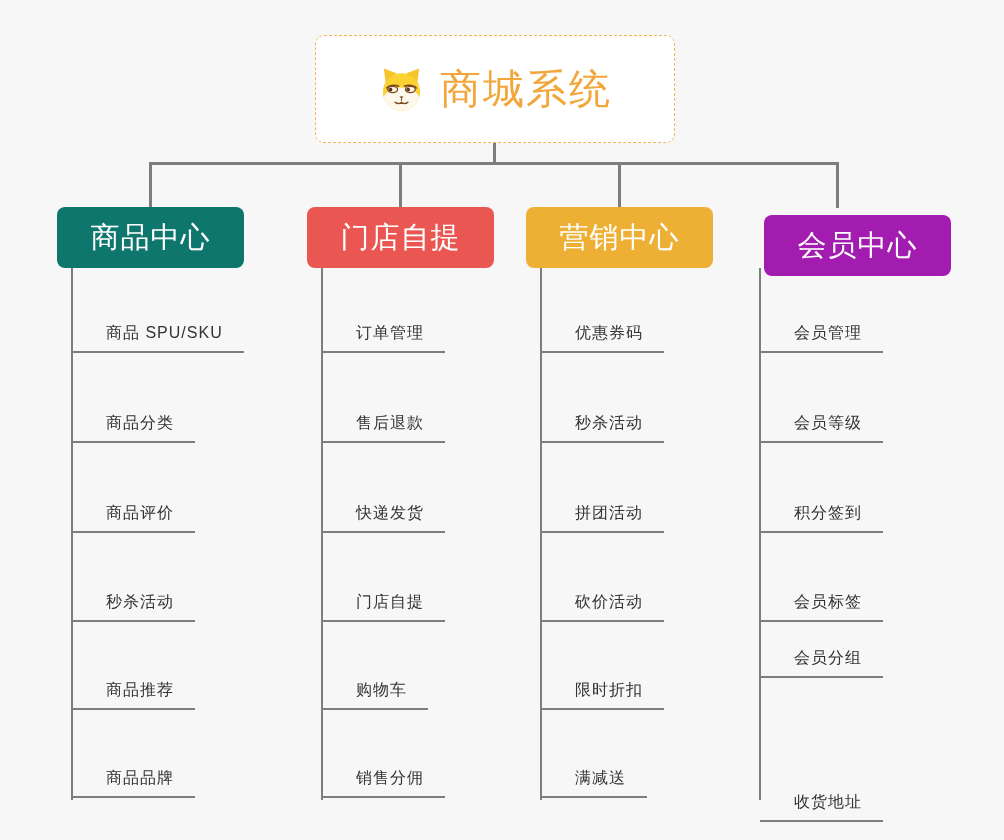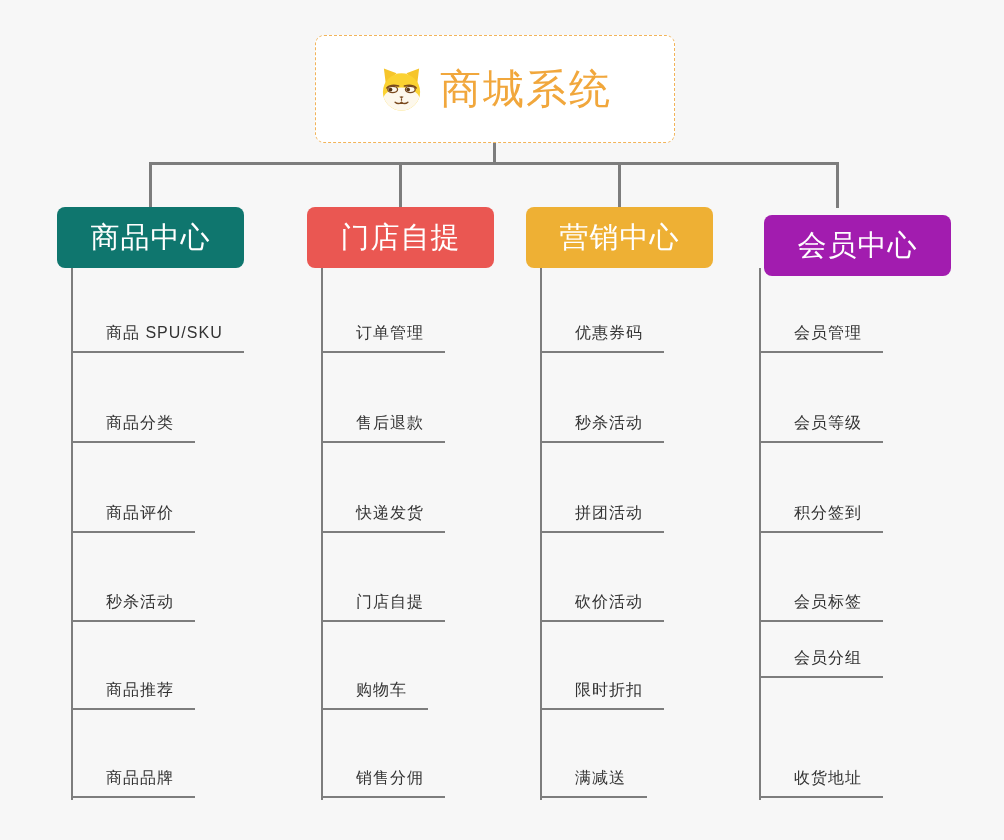--- a/index.html
+++ b/index.html
@@ -138,15 +138,15 @@
   <div class="leaf" style="left:541px; top:491px">拼团活动</div>
   <div class="leaf" style="left:541px; top:580px">砍价活动</div>
   <div class="leaf" style="left:541px; top:668px">限时折扣</div>
   <div class="leaf" style="left:541px; top:756px">满减送</div>
 
   <div class="leaf" style="left:760px; top:311px">会员管理</div>
   <div class="leaf" style="left:760px; top:401px">会员等级</div>
   <div class="leaf" style="left:760px; top:491px">积分签到</div>
   <div class="leaf" style="left:760px; top:580px">会员标签</div>
   <div class="leaf" style="left:760px; top:636px">会员分组</div>
-  <div class="leaf" style="left:760px; top:756px">收货地址</div>
+  <div class="leaf" style="left:760px; top:780px">收货地址</div>
 
 </div>
 
 </body></html>

